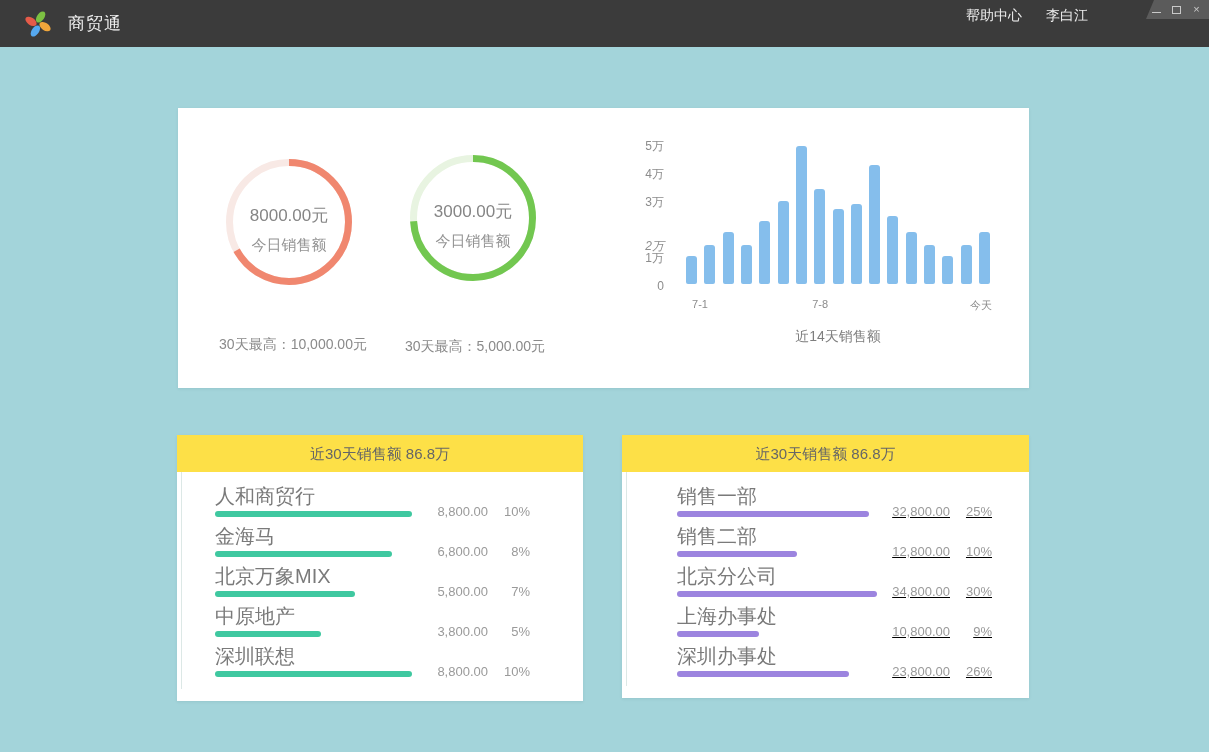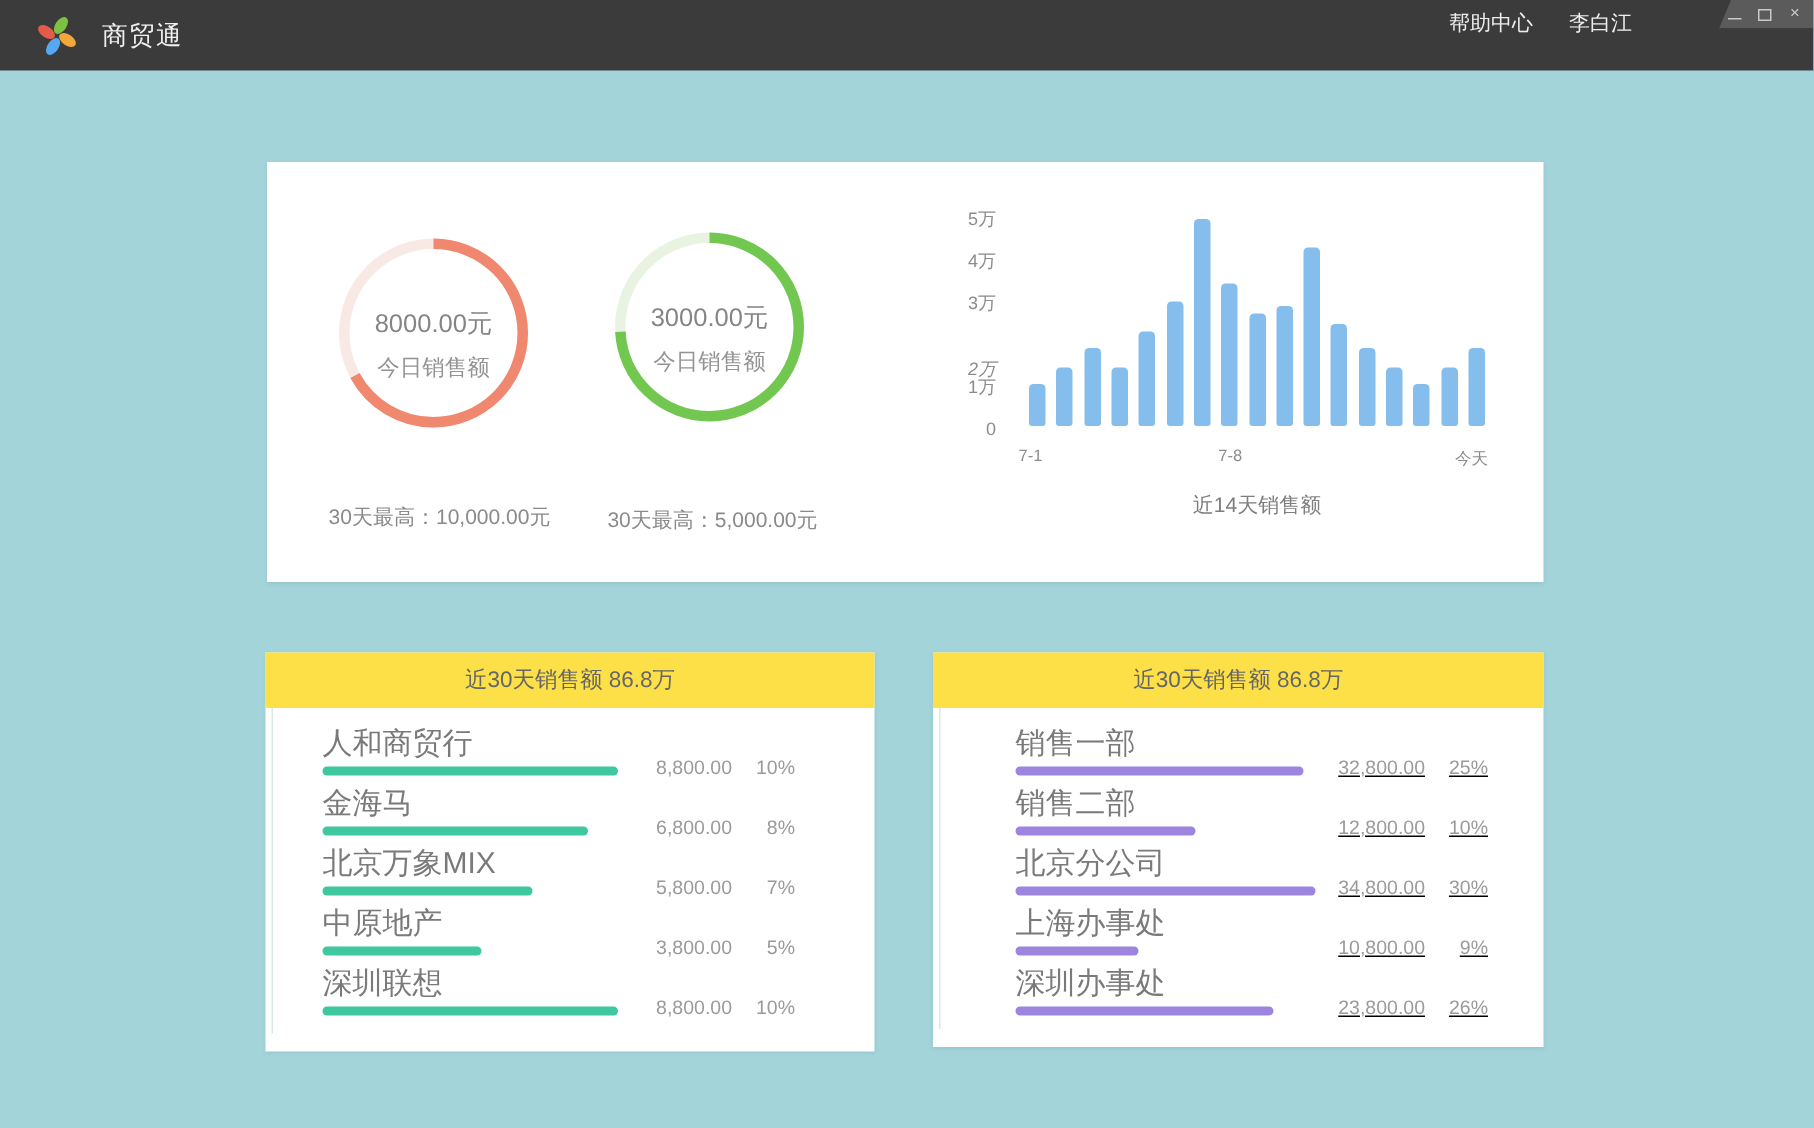--- a/index.html
+++ b/index.html
@@ -137,21 +137,21 @@
         <div class="bar" style="height: 80px; background: rgb(133, 190, 236);"></div>
         <div class="bar" style="height: 119px; background: rgb(133, 190, 236);"></div>
         <div class="bar" style="height: 68px; background: rgb(133, 190, 236);"></div>
         <div class="bar" style="height: 52px; background: rgb(133, 190, 236);"></div>
         <div class="bar" style="height: 39px; background: rgb(133, 190, 236);"></div>
         <div class="bar" style="height: 28px; background: rgb(133, 190, 236);"></div>
         <div class="bar" style="height: 39px; background: rgb(133, 190, 236);"></div>
         <div class="bar" style="height: 52px; background: rgb(133, 190, 236);"></div>
       </div>
     <div class="xticks" id="xticks">
-        <div class="xtick" style="left: 1px;">7-1</div>
+        <div class="xtick" style="left: 14px;">7-1</div>
         <div class="xtick" style="left: 134.118px;">7-8</div>
         <div class="xtick" style="left: 295.059px;">今天</div>
       </div>
     <div class="chart-caption">近14天销售额</div>
   </div>
 </section>
 
 <section class="card list-card left">
   <div class="list-header">近30天销售额 86.8万</div>
   <div class="side-rule"></div>

